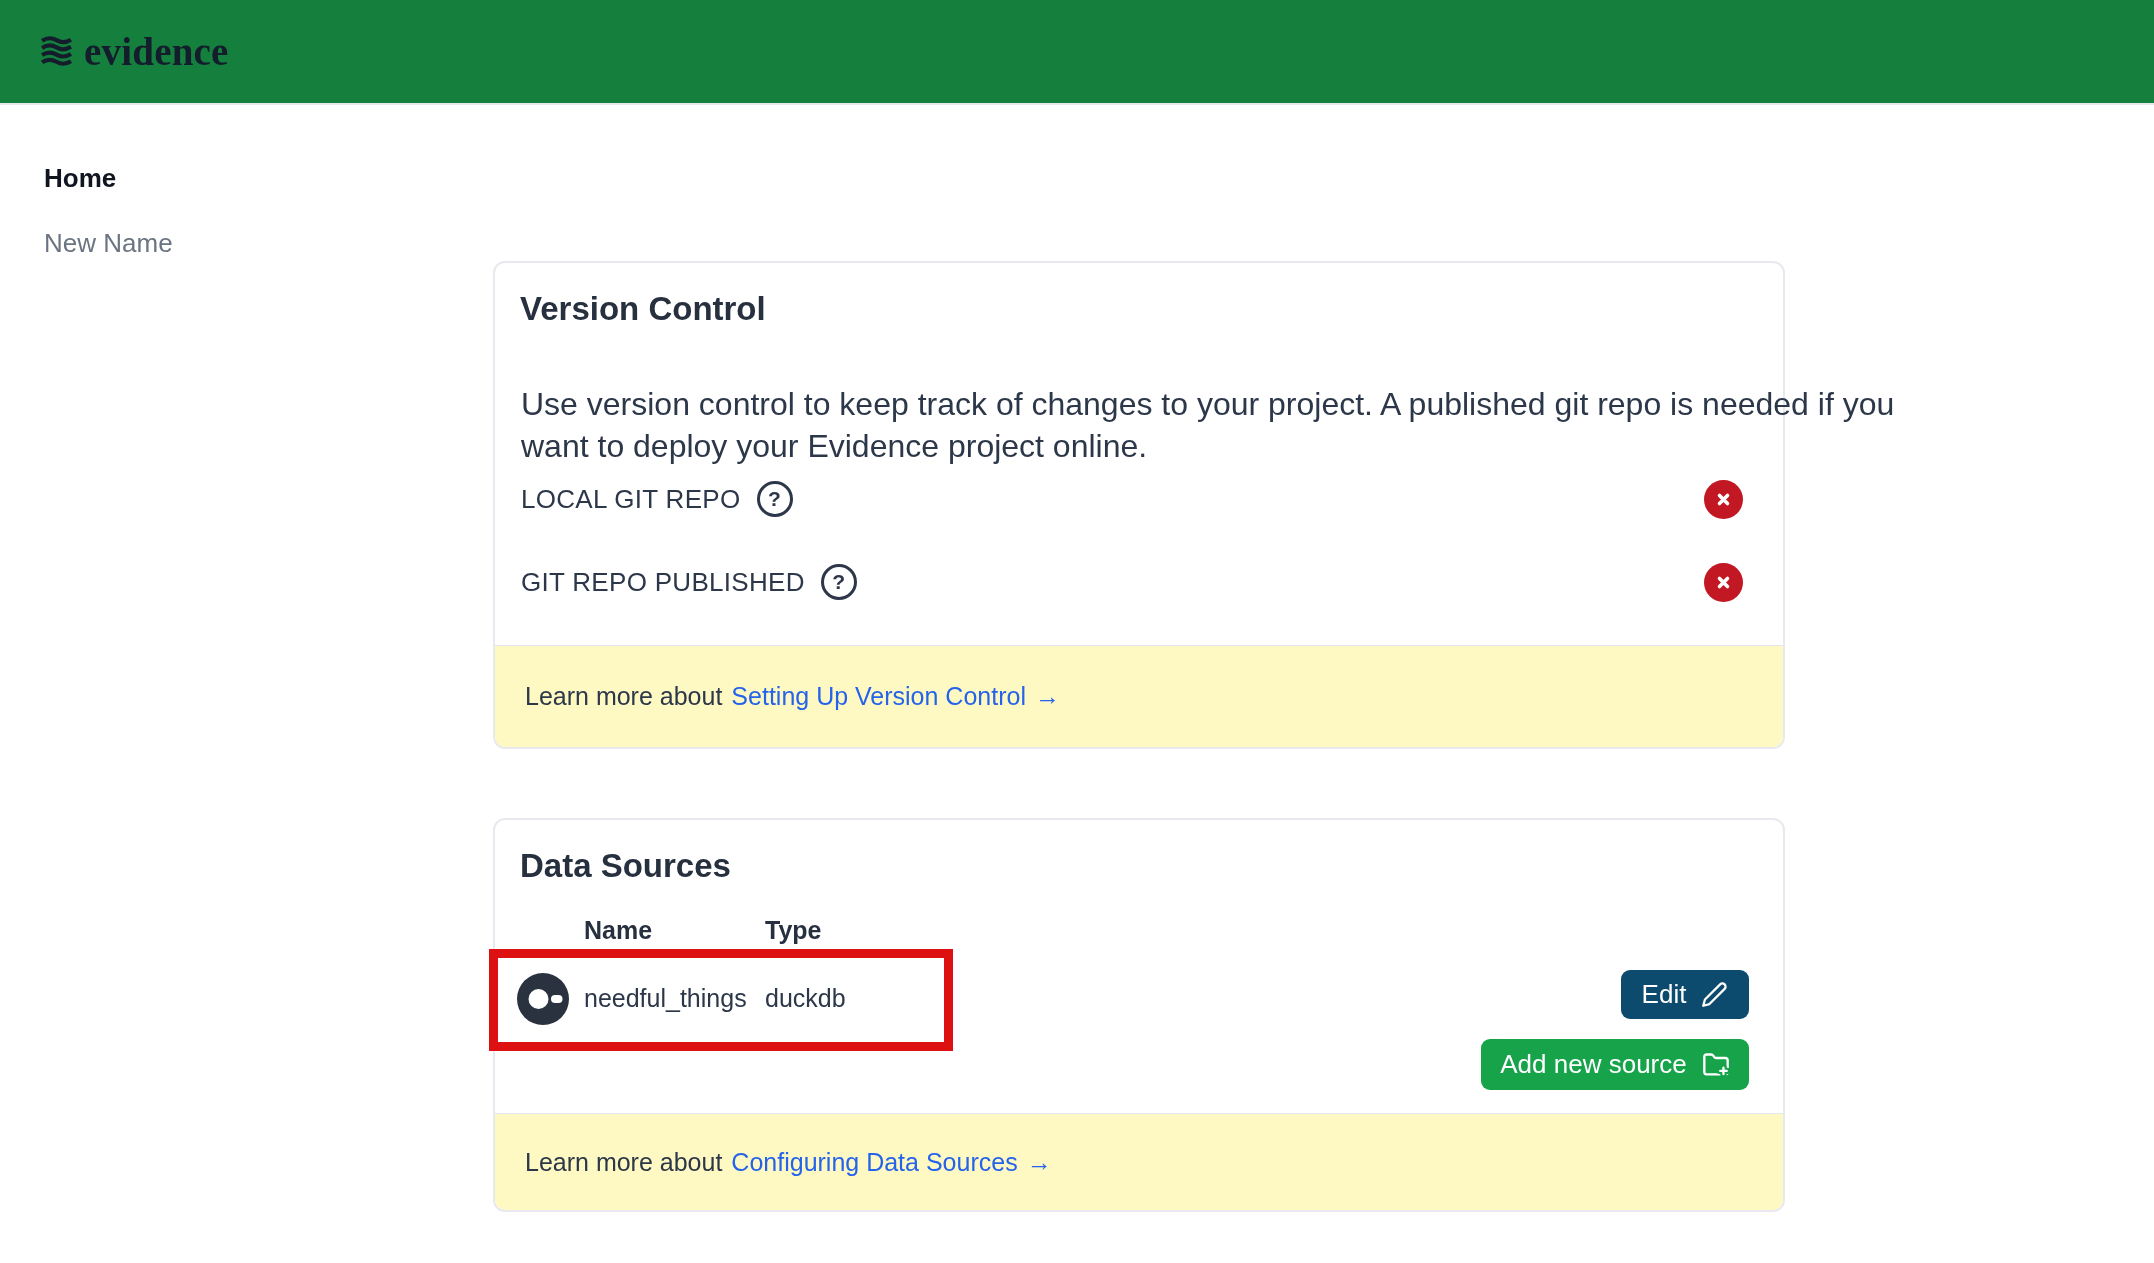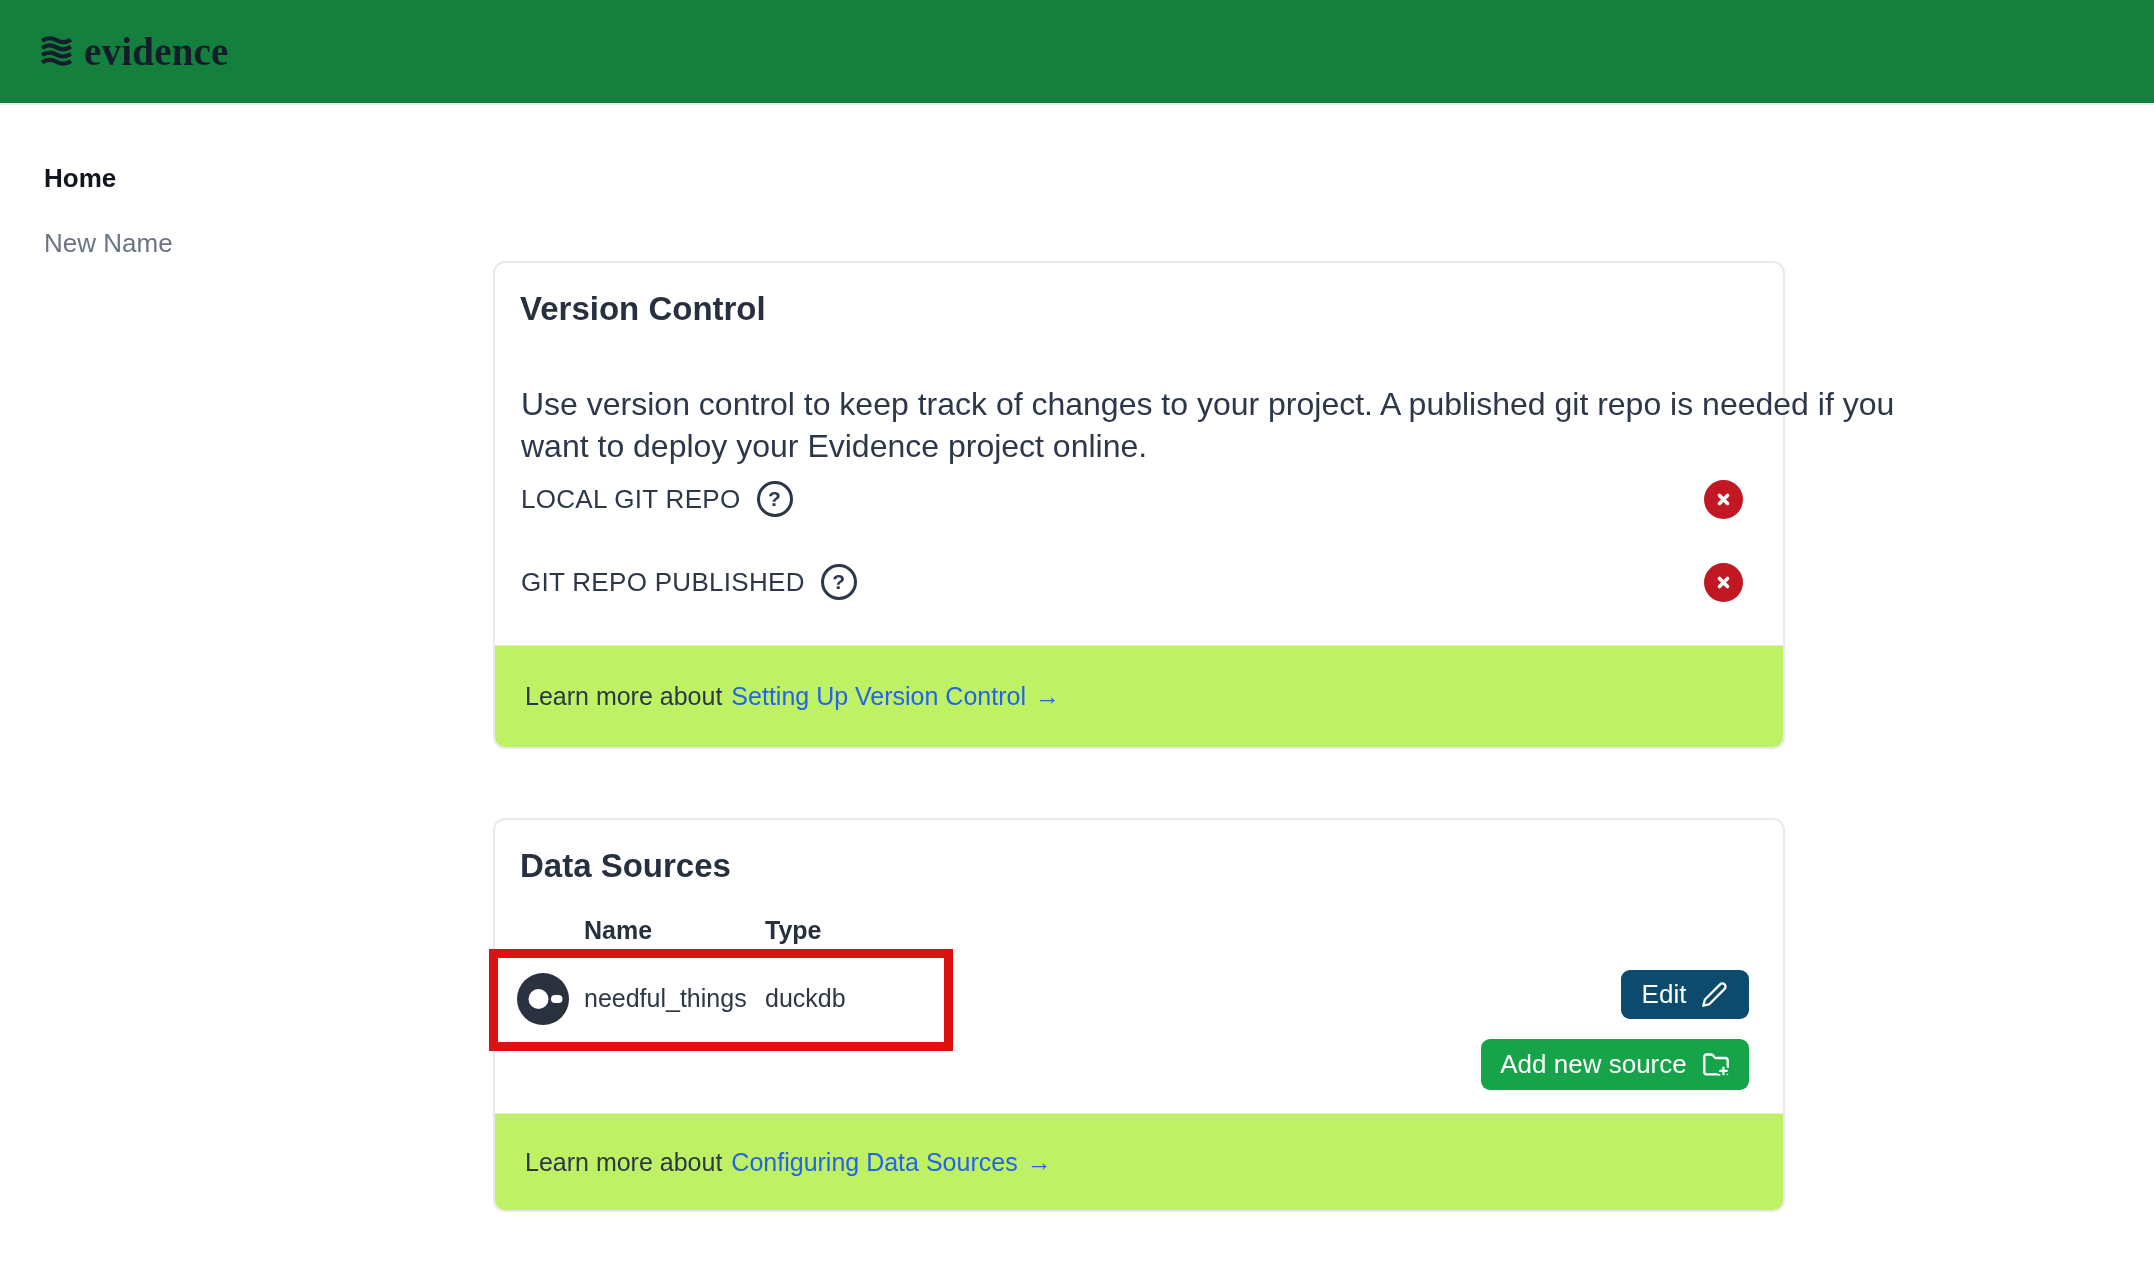--- a/index.html
+++ b/index.html
@@ -46,21 +46,21 @@
     display:flex;align-items:center;justify-content:center;
     font-size:21px;font-weight:700;color:#2c3749;margin-left:16px;
     box-sizing:border-box;cursor:pointer;flex:none;
   }
   .badge-x{
     margin-left:auto;width:39px;height:39px;border-radius:50%;background:#c21823;
     display:flex;align-items:center;justify-content:center;flex:none;
   }
 
   .card-footer{
-    position:absolute;left:0;right:0;bottom:0;background:#bef264;
+    position:absolute;left:0;right:0;bottom:0;background:#fef9c3;
     border-top:1px solid #e3e6ec;border-radius:0 0 10px 10px;
     display:flex;align-items:center;padding-left:30px;
     font-size:25px;color:#2c3749;gap:9px;box-sizing:border-box;
   }
   .card-vc .card-footer{height:102px;}
   .card-ds .card-footer{height:97px;}
   .footer-link{color:#2563eb;display:flex;align-items:center;gap:9px;cursor:pointer;text-decoration:none;}
 
   
   .th{position:absolute;font-size:25px;font-weight:700;color:#27303f;}

